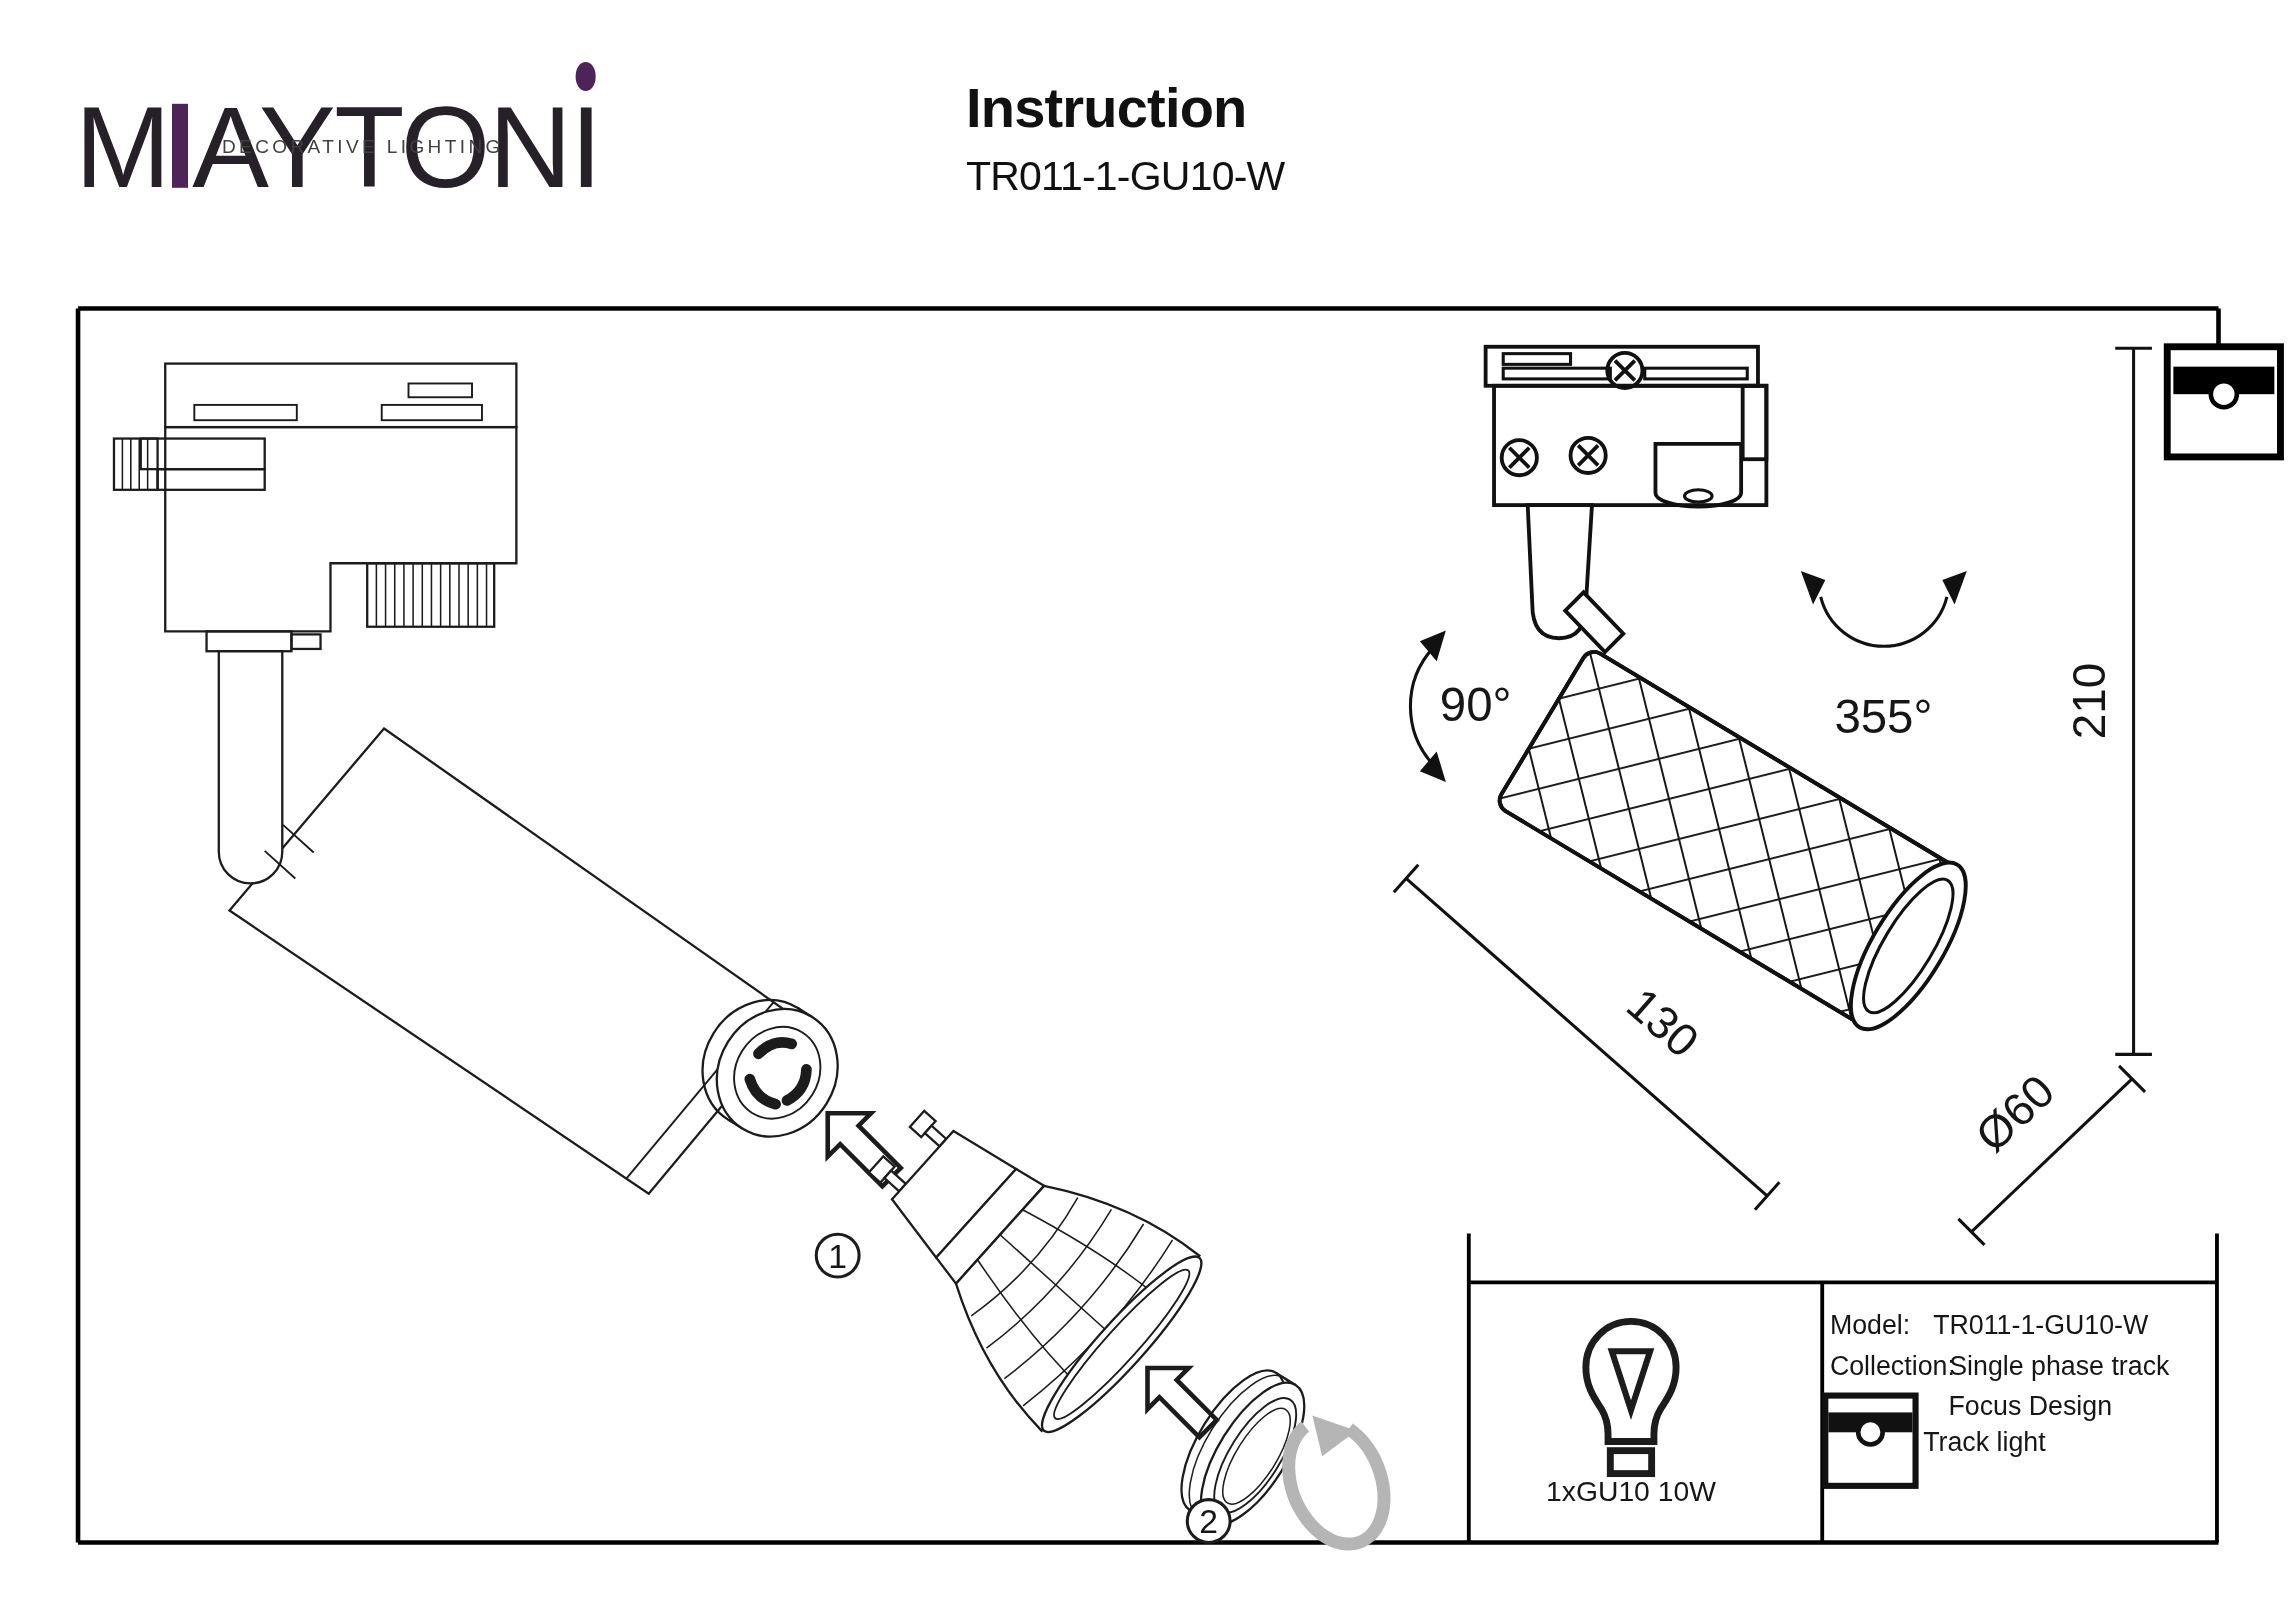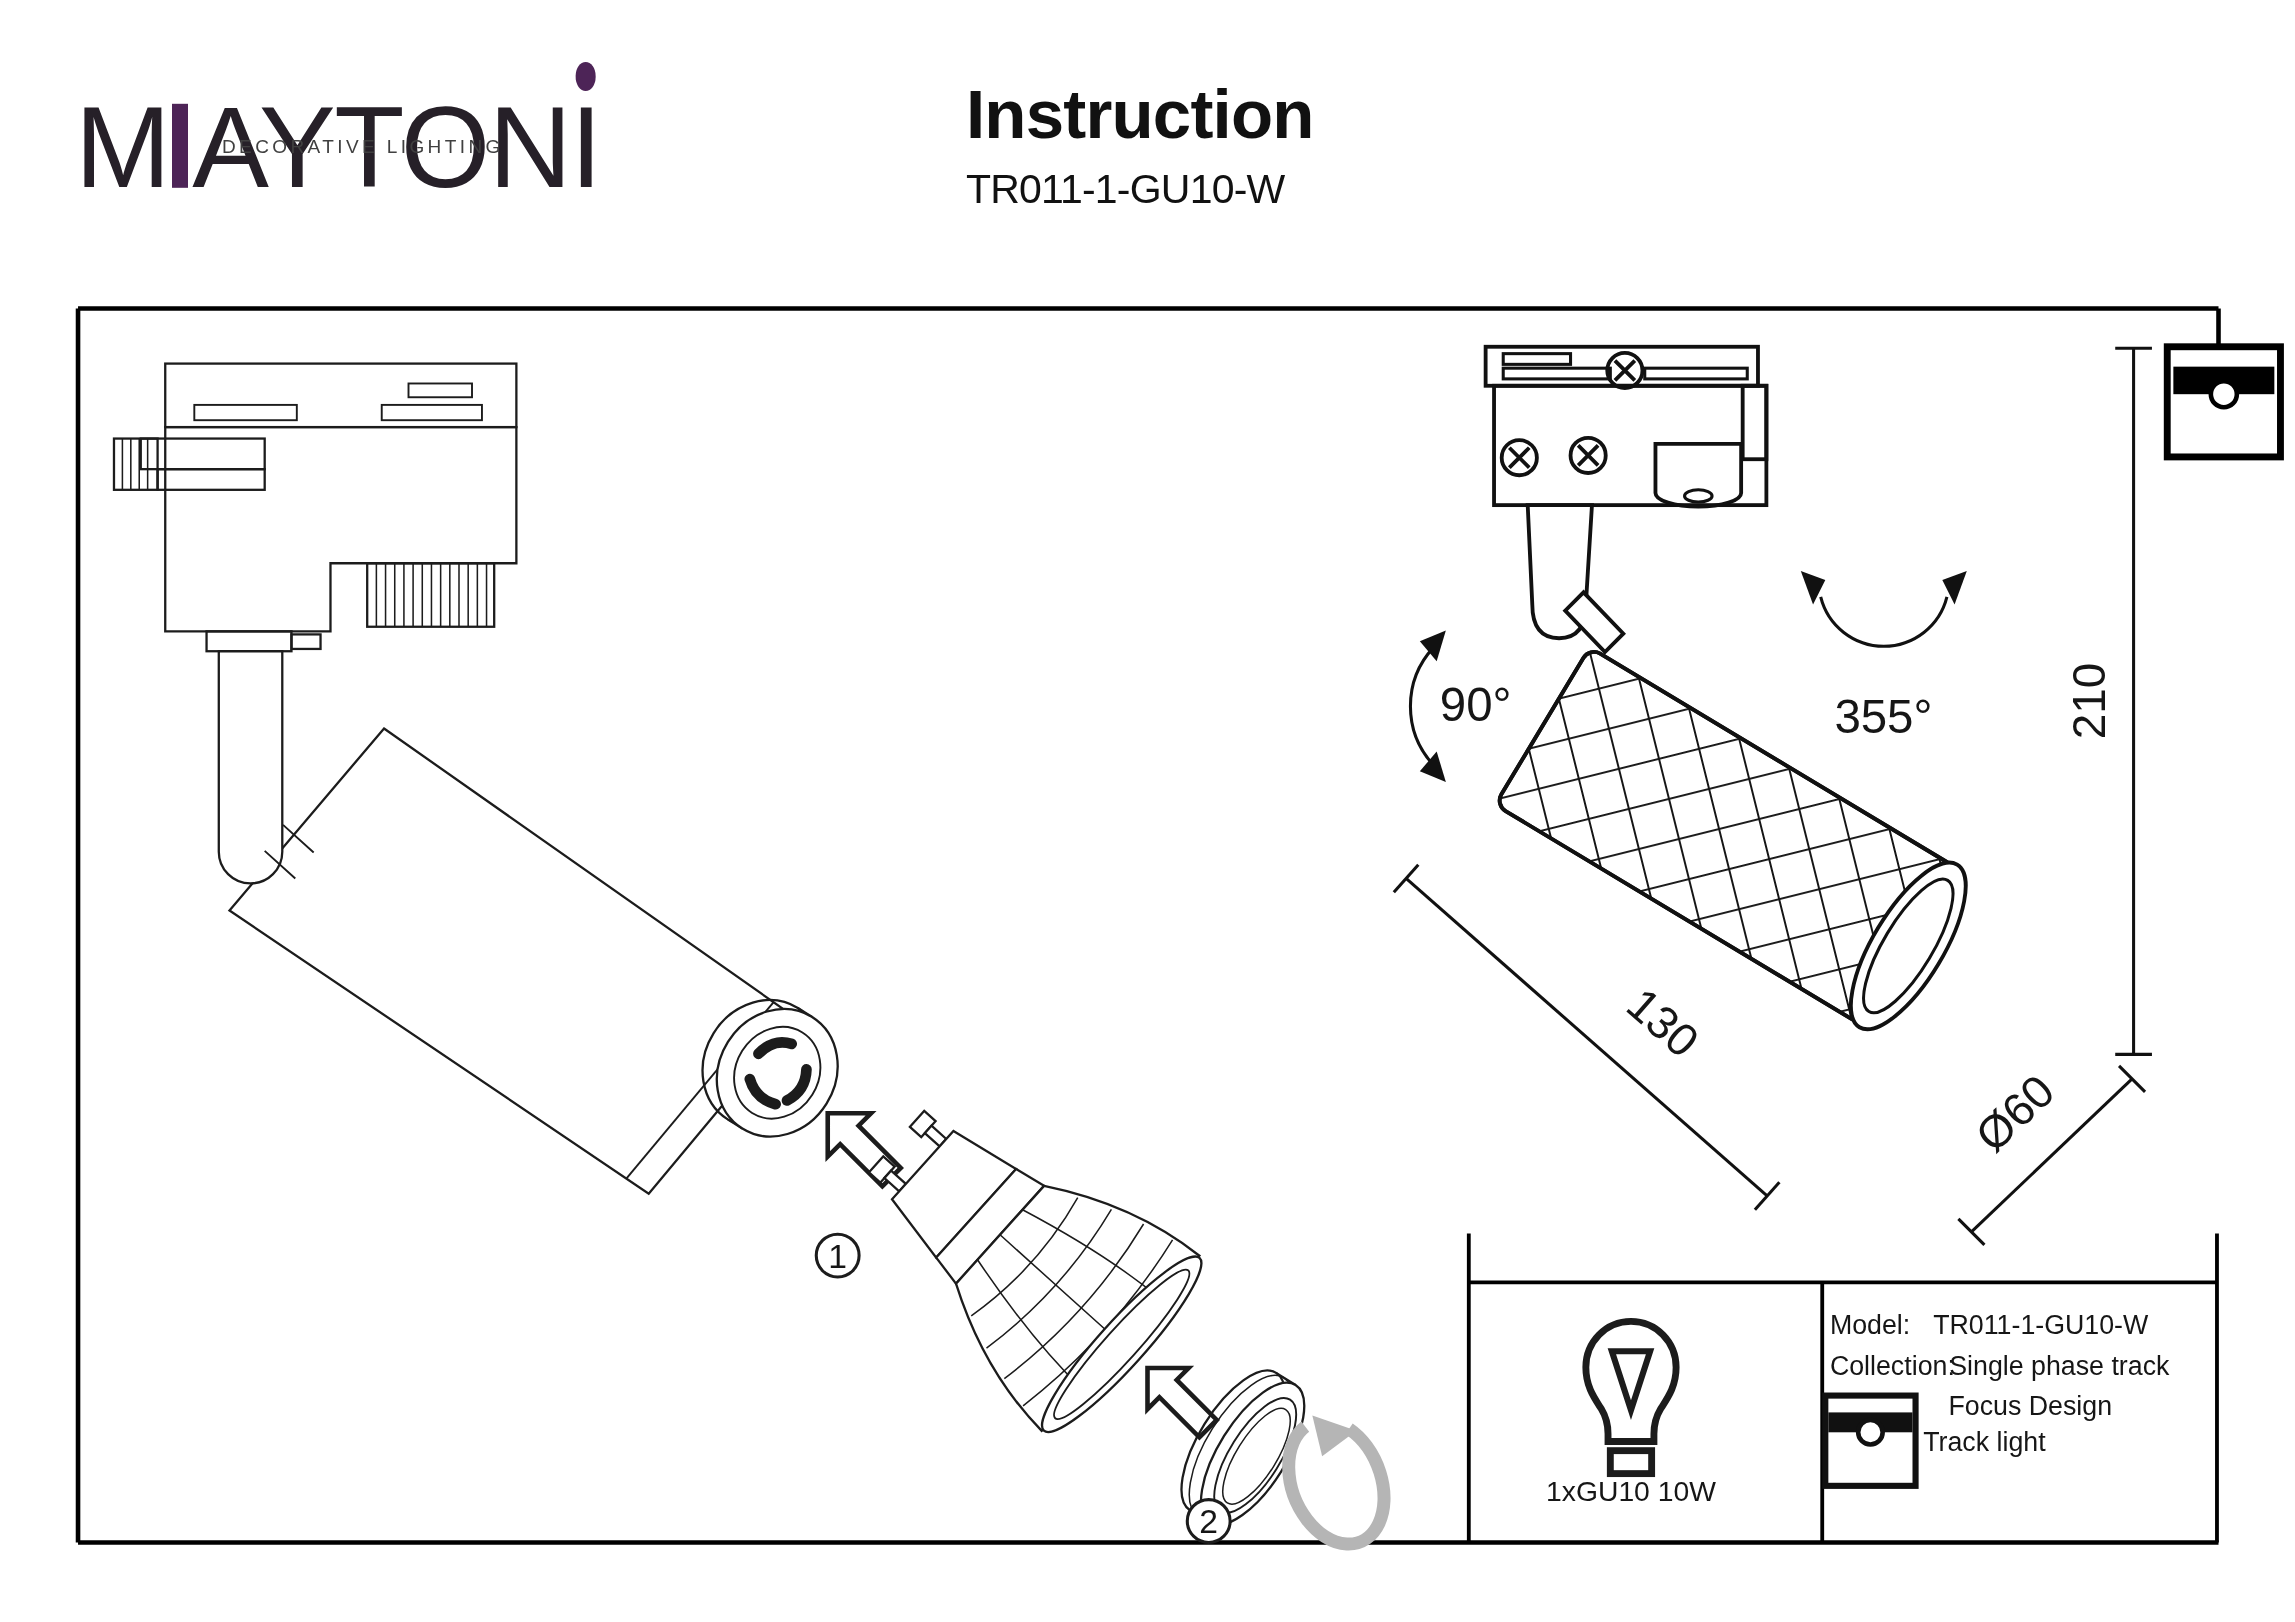--- a/index.html
+++ b/index.html
@@ -10,21 +10,21 @@
   .logo-word{font-size:115px;font-weight:400;letter-spacing:-1.5px;color:#262028;white-space:nowrap;}
   .logo-bar{display:inline-block;width:15.3px;height:84px;background:#4d2457;margin:0 4.6px 0 3.1px;
             vertical-align:baseline;transform:translateY(0.8px);}
   .i-final{position:relative;display:inline-block;}
   .i-dot{position:absolute;left:50%;top:-0.24em;transform:translateX(-50%);
          width:0.18em;height:0.25em;background:#4d2457;border-radius:50%;}
   .logo-tagline{position:absolute;left:222px;top:136px;font-size:19px;letter-spacing:3.4px;
                 color:#404040;white-space:nowrap;}
   
   .title-block{position:absolute;left:966px;top:80px;line-height:1;}
-  .title-main{font-size:69px;font-weight:700;color:#111;letter-spacing:-0.8px;}
+  .title-main{font-size:56px;font-weight:700;color:#111;letter-spacing:-0.8px;}
   .title-code{font-size:41px;font-weight:400;color:#111;margin-top:20px;letter-spacing:-0.8px;}
   svg{position:absolute;left:0;top:0;}
   svg text{font-family:"Liberation Sans","DejaVu Sans",sans-serif;fill:#161616;}
 </style>
 </head>
 <body>
 
 <div class="page">
 
   <div class="logo">

